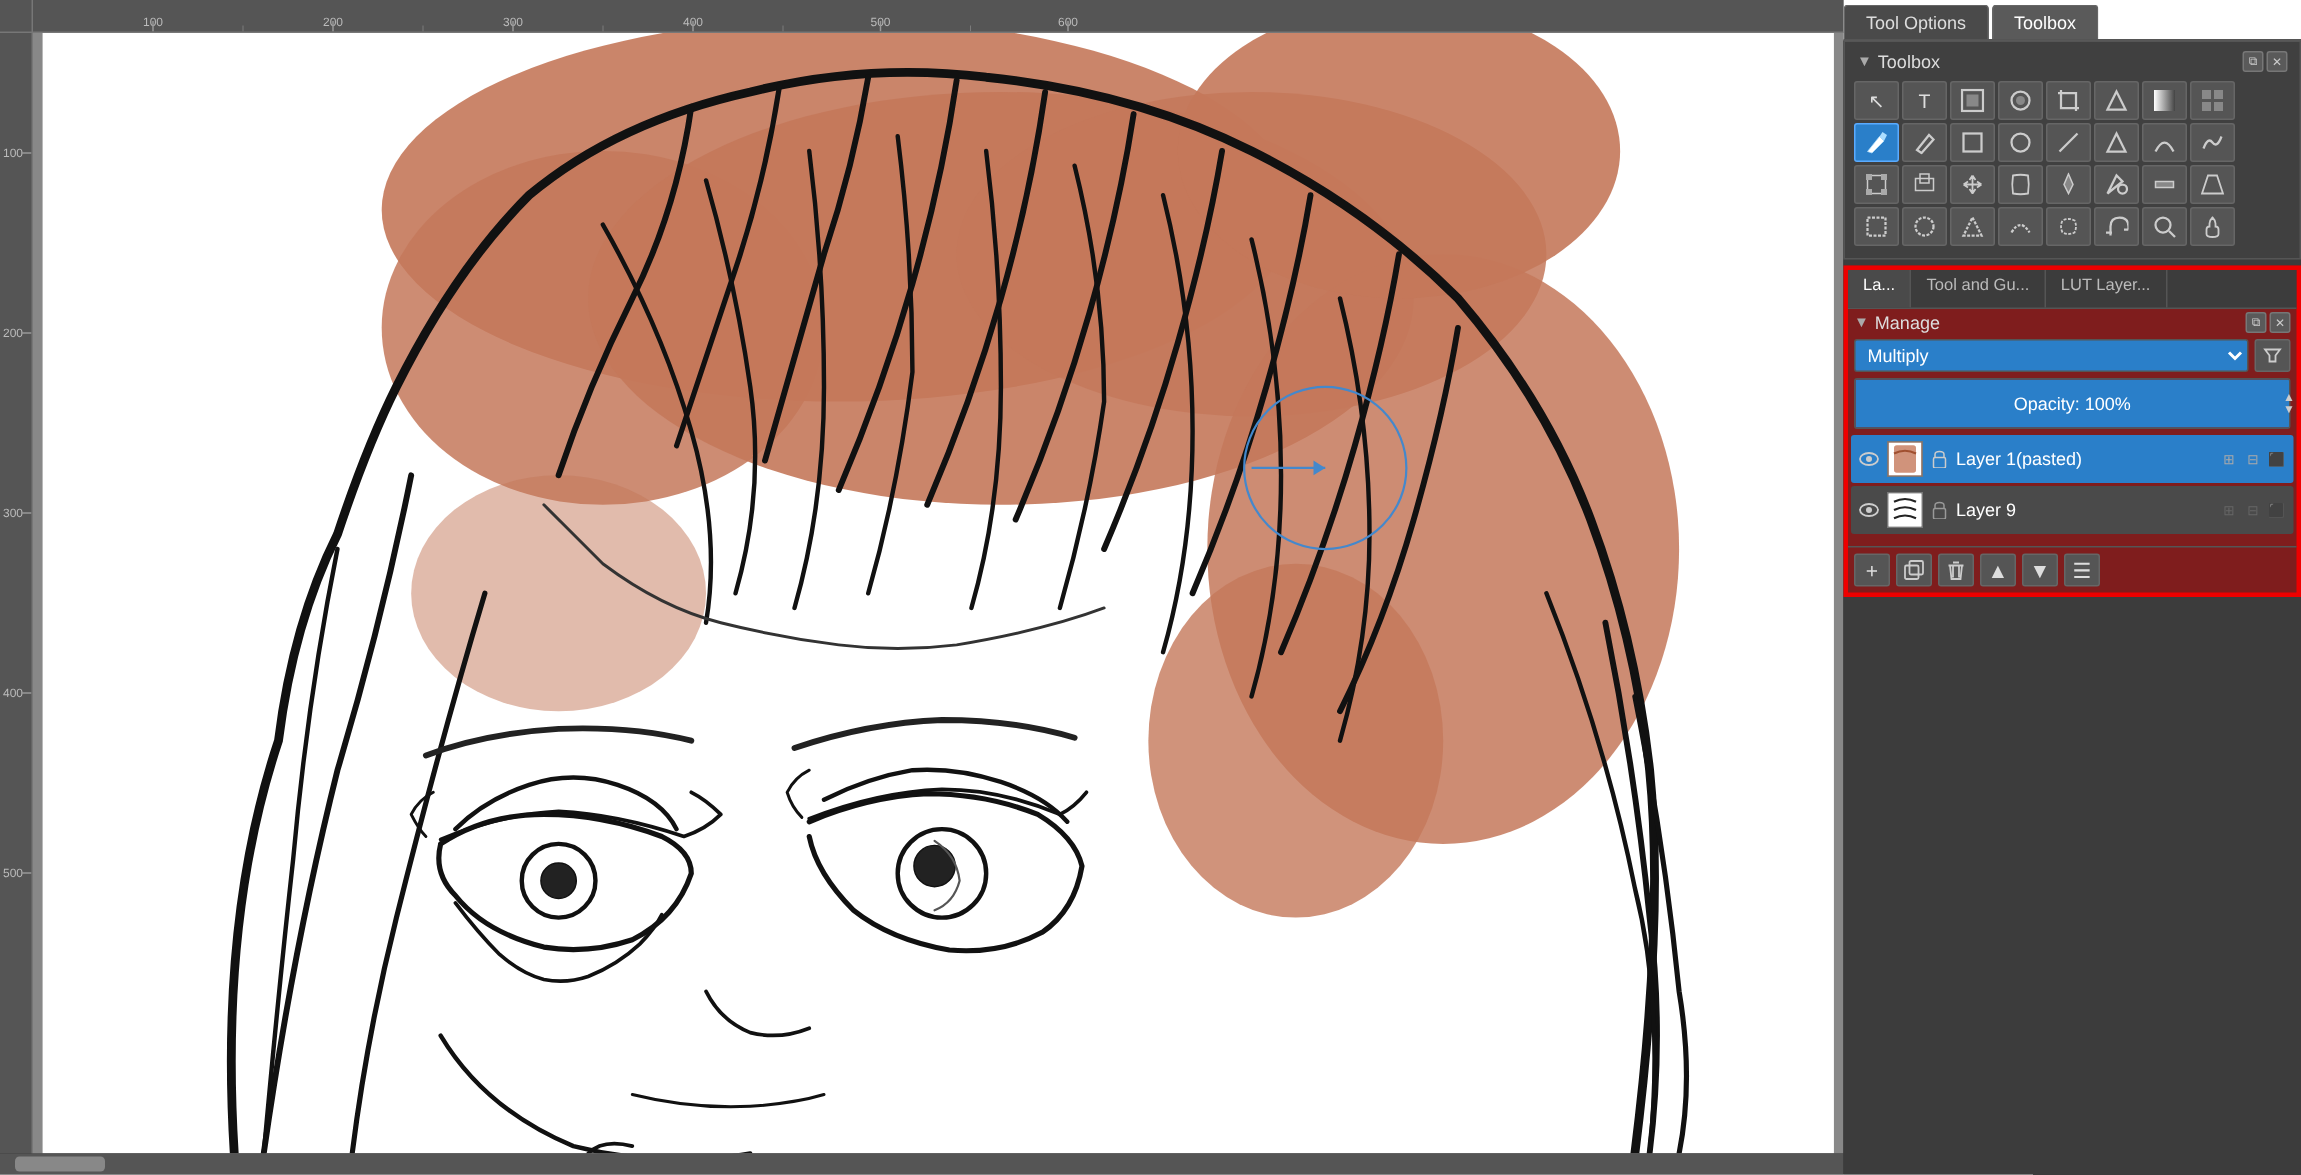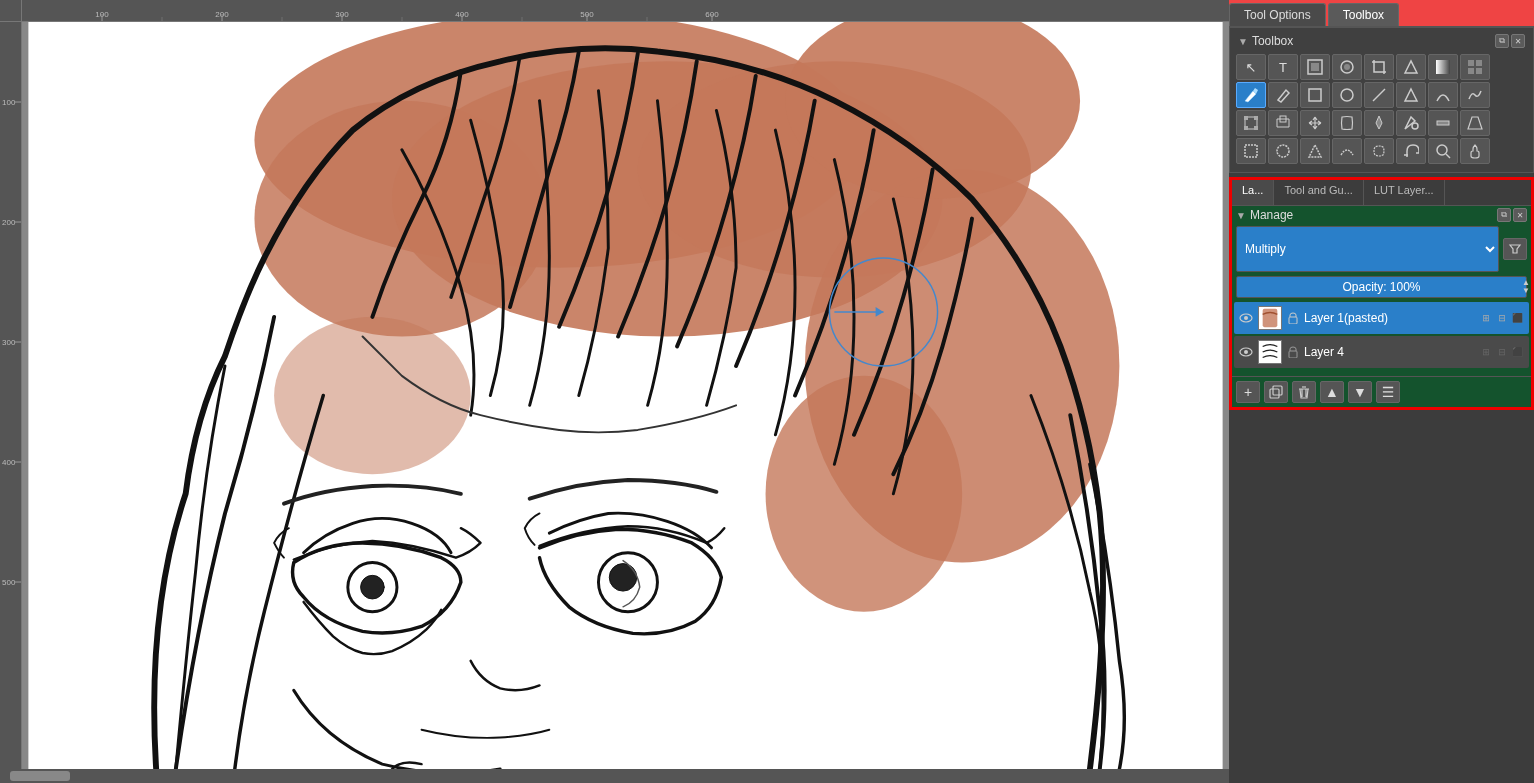--- a/index.html
+++ b/index.html
@@ -19,21 +19,21 @@
     #drawing-canvas {
       position: absolute;
       top: 0; left: 0;
       width: 100%;
       height: 100%;
     }
 
     
     .panel-tabs {
       display: flex;
-      background: #ef4444;
+      background: #ffffff;
       border-bottom: 1px solid #555;
       height: 27px;
       align-items: flex-end;
     }
     .panel-tab {
       padding: 4px 14px;
       background: #4a4a4a;
       border: 1px solid #666;
       border-bottom: none;
       cursor: pointer;
@@ -105,21 +105,21 @@
     }
     .tool-btn.active {
       background: #2a7fc9;
       border-color: #5aabff;
     }
 
     
     .layers-section {
       border: 3px solid #e00;
       margin-top: 4px;
-      background: #14532d;
+      background: #7f1d1d;
     }
 
     .layers-tabs {
       display: flex;
       background: #3c3c3c;
       border-bottom: 1px solid #555;
       height: 26px;
     }
     .layers-tab {
       padding: 4px 10px;
@@ -150,21 +150,21 @@
       display: flex;
       align-items: center;
       padding: 2px 4px;
       gap: 4px;
     }
     .blend-select {
       flex: 1;
       background: #2a7fc9;
       color: #fff;
       border: 1px solid #555;
-      padding: 14px 4px;
+      padding: 2px 4px;
       font-size: 12px;
       border-radius: 2px;
       cursor: pointer;
     }
     .filter-btn {
       width: 24px;
       height: 22px;
       background: #555;
       border: 1px solid #666;
       border-radius: 2px;
@@ -174,21 +174,21 @@
       cursor: pointer;
       font-size: 11px;
       color: #ccc;
     }
 
     .opacity-row {
       padding: 2px 4px;
     }
     .opacity-bar {
       width: 100%;
-      height: 22px;
+      height: 34px;
       background: linear-gradient(to right, #2a7fc9, #2a7fc9 100%);
       border: 1px solid #555;
       border-radius: 2px;
       display: flex;
       align-items: center;
       justify-content: center;
       font-size: 12px;
       color: #fff;
       cursor: pointer;
     }
@@ -808,21 +808,21 @@
               <path d="M4 12 Q12 8 20 12" stroke="#222" stroke-width="1.5" fill="none"></path>
               <path d="M4 18 Q12 14 20 18" stroke="#222" stroke-width="1.5" fill="none"></path>
             </svg>
           </div>
           <div class="layer-lock">
             <svg width="12" height="12" viewBox="0 0 12 12">
                 <rect x="2" y="5" width="8" height="7" rx="1" fill="none" stroke="#999" stroke-width="1"></rect>
                 <path d="M3 5 L3 3 Q3 1 6 1 Q9 1 9 3 L9 5" fill="none" stroke="#999" stroke-width="1"></path>
               </svg>
           </div>
-          <span class="layer-name">Layer 4</span>
+          <span class="layer-name">Layer 9</span>
           <div class="layer-actions">
             <div class="layer-action-btn" style="color:#666;">⊞</div>
             <div class="layer-action-btn" style="color:#666;">⊟</div>
             <div class="layer-action-btn" style="color:#666;">⬛</div>
           </div>
         </div>
       </div>
 
       <div class="layers-bottom-bar">
         <div class="layers-bottom-btn" title="Add Layer">+</div>

